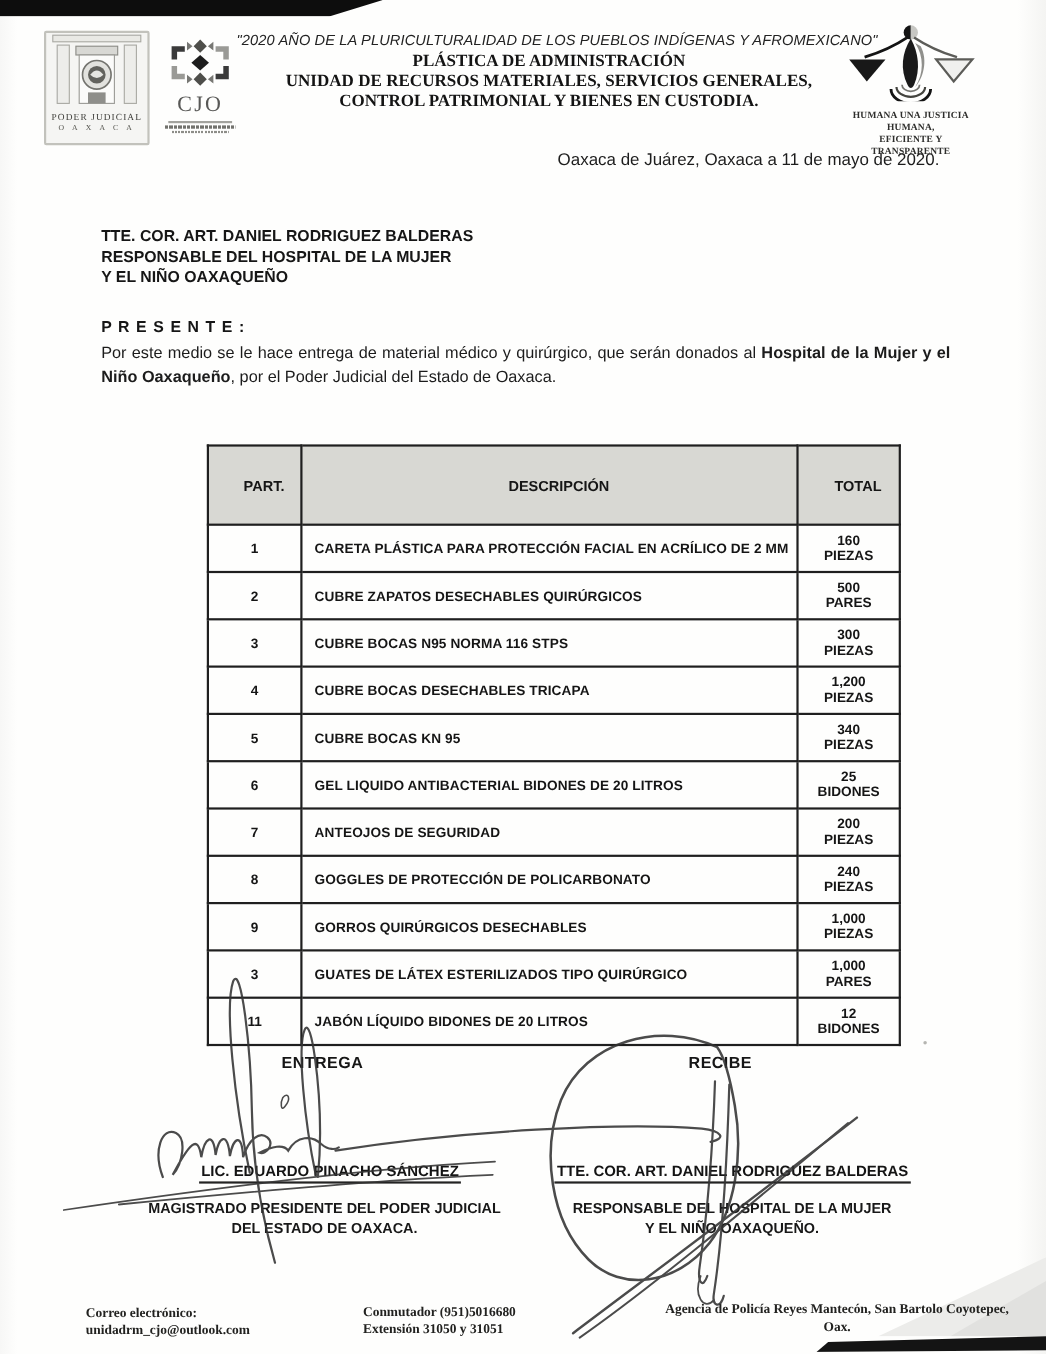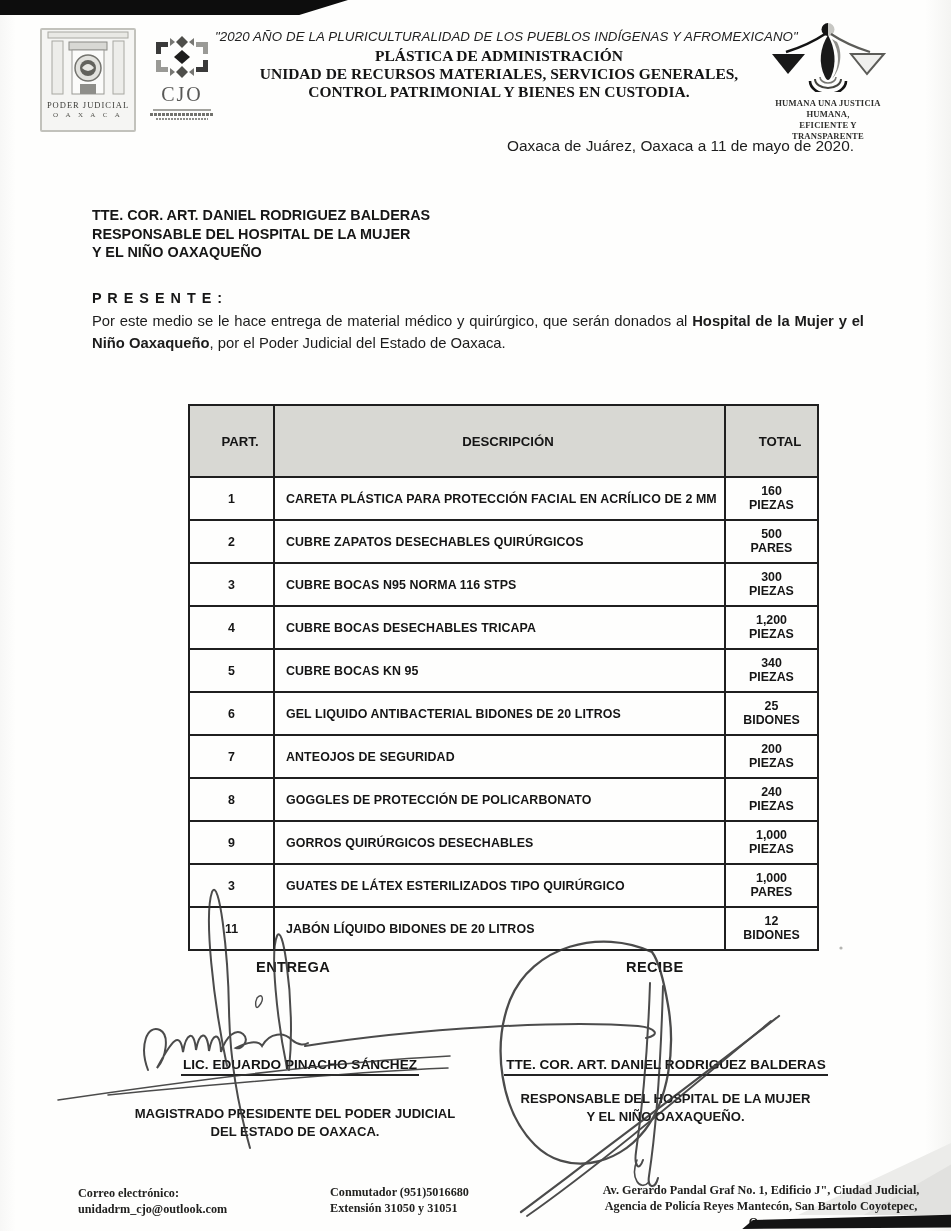--- a/index.html
+++ b/index.html
@@ -54,21 +54,21 @@
 
   
   .sig-action{position:absolute;font-weight:bold;font-size:14.6px;letter-spacing:0.4px;color:#161616;}
   #sig-action-left{top:959px;left:256px;}
   #sig-action-right{top:959px;left:626px;}
   .sig-name{position:absolute;text-align:center;font-weight:bold;font-size:13.6px;color:#141414;}
   .sig-name span{border-bottom:2px solid #232323;padding:0 2px 2px;display:inline-block;}
   #sig-name-left{top:1057px;left:110px;width:380px;}
   #sig-name-right{top:1057px;left:482px;width:368px;}
   .sig-title{position:absolute;text-align:center;font-weight:bold;font-size:13.1px;line-height:17.5px;color:#181818;}
-  #sig-title-left{top:1090px;left:105px;width:380px;margin-top:15px;}
+  #sig-title-left{top:1090px;left:105px;width:380px;}
   #sig-title-right{top:1090px;left:478px;width:375px;}
   .sig-overlay{position:absolute;top:0;left:0;z-index:5;pointer-events:none;}
 
   
   .footer-block{position:absolute;font-family:"Liberation Serif",serif;font-weight:bold;font-size:12.2px;line-height:16px;color:#222220;z-index:2;}
   #footer-email{top:1185px;left:78px;text-align:left;}
   #footer-phone{top:1184px;left:330px;width:170px;text-align:left;}
   #footer-address{top:1182px;left:592px;width:338px;text-align:center;}
 </style>
 </head>
@@ -299,17 +299,16 @@
 
   <div class="footer-block" id="footer-email">
     <div>Correo electrónico:</div>
     <div>unidadrm_cjo@outlook.com</div>
   </div>
   <div class="footer-block" id="footer-phone">
     <div>Conmutador (951)5016680</div>
     <div>Extensión 31050 y 31051</div>
   </div>
   <div class="footer-block" id="footer-address">
-    <div>Av. Gerardo Pandal Graf No. 1, Edificio J", Ciudad Judicial,</div>
     <div>Agencia de Policía Reyes Mantecón, San Bartolo Coyotepec, Oax.</div>
   </div>
 
 </div>
 
 </body></html>

